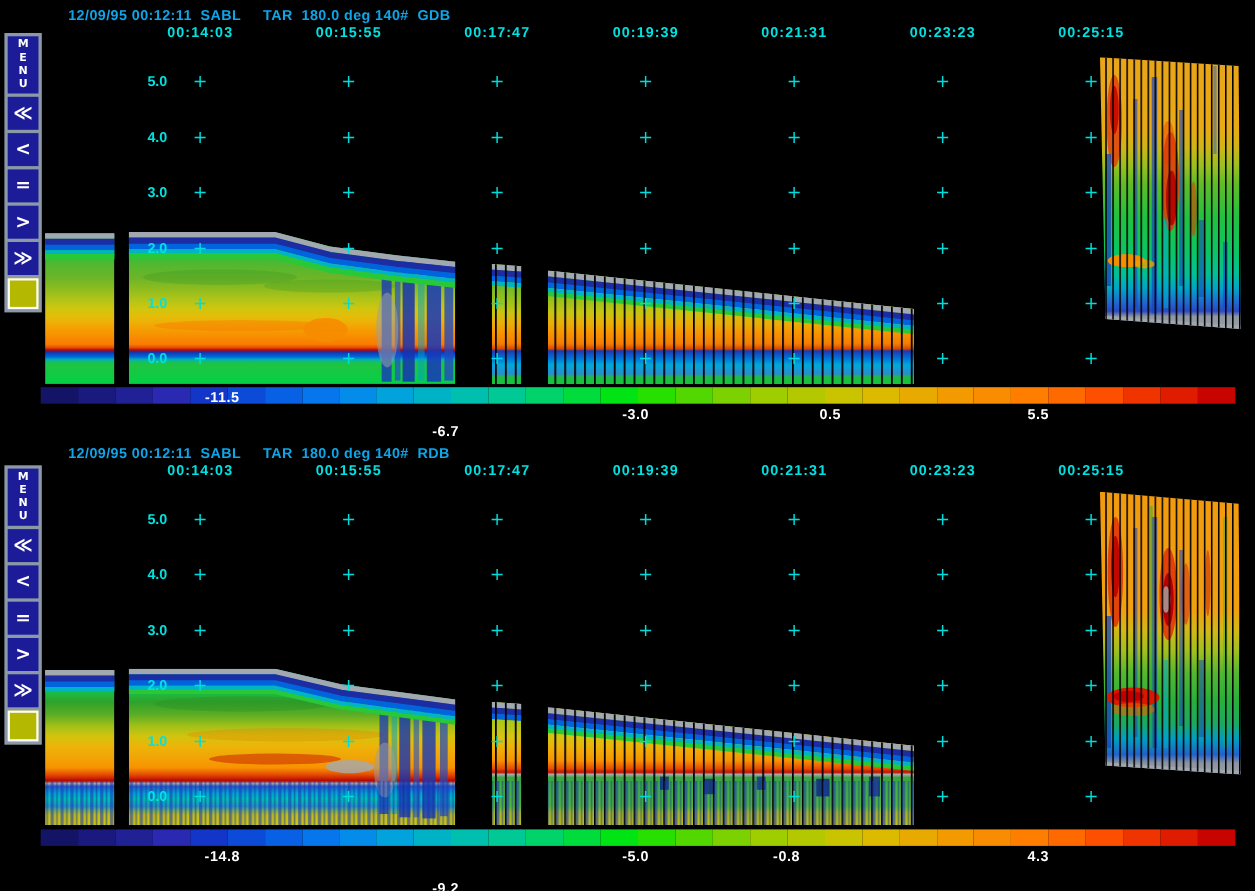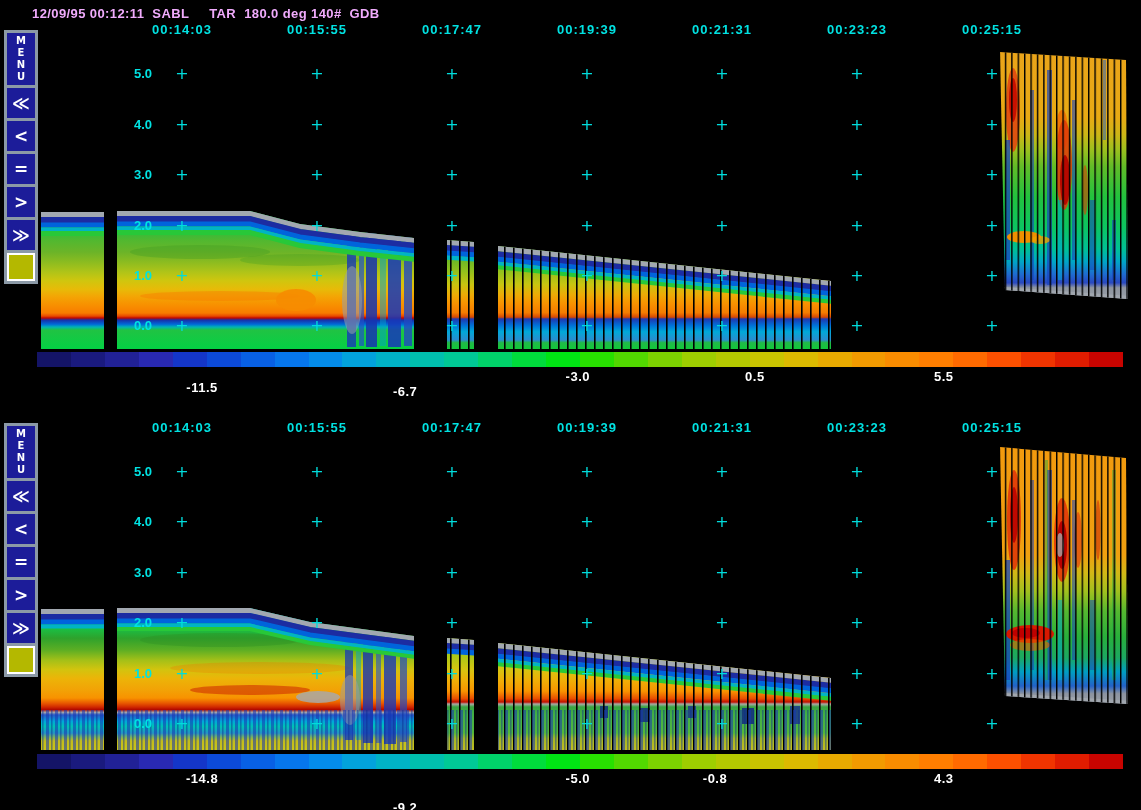--- a/index.html
+++ b/index.html
@@ -1,21 +1,21 @@
 <!DOCTYPE html>
 <html><head>
 <meta charset="utf-8">
 <style>
   html,body{margin:0;padding:0;background:#000;}
   #root{position:relative;width:1141px;height:810px;background:#000;overflow:hidden;
         font-family:"Liberation Sans",sans-serif;}
   #viz{position:absolute;left:0;top:0;z-index:1;}
   .panel{position:absolute;inset:0;z-index:2;pointer-events:none;}
   .panel *{pointer-events:auto;}
-  .hdr{position:absolute;left:32px;color:#f0abfc;font-weight:bold;font-size:13px;
+  .hdr{position:absolute;left:62px;color:#0ea5e9;font-weight:bold;font-size:13px;
        letter-spacing:.4px;white-space:pre;}
   .tl{position:absolute;width:124px;text-align:center;color:#00e2e2;font-weight:bold;
       font-size:13px;letter-spacing:1px;white-space:nowrap;}
   .al{position:absolute;width:40px;color:#00e2e2;font-weight:bold;
       font-size:13px;}
   .plus{position:absolute;width:16px;height:16px;line-height:16px;text-align:center;
         color:#00dcdc;font-size:16px;font-weight:normal;font-family:"DejaVu Sans",sans-serif;}
   .cbar{position:absolute;left:37px;width:1086px;height:15px;display:flex;}
   .cblk{flex:1;height:100%;}
   .cbl{position:absolute;width:64px;text-align:center;color:#fff;font-weight:bold;
@@ -420,36 +420,37 @@
         <div class="cblk" style="background: rgb(232, 170, 0);"></div>
         <div class="cblk" style="background: rgb(242, 154, 0);"></div>
         <div class="cblk" style="background: rgb(249, 140, 0);"></div>
         <div class="cblk" style="background: rgb(255, 126, 0);"></div>
         <div class="cblk" style="background: rgb(255, 106, 0);"></div>
         <div class="cblk" style="background: rgb(252, 80, 0);"></div>
         <div class="cblk" style="background: rgb(240, 52, 0);"></div>
         <div class="cblk" style="background: rgb(224, 28, 0);"></div>
         <div class="cblk" style="background: rgb(200, 4, 0);"></div>
       </div>
-      <div class="cbl" style="left: 170.072px; top: 380px;">-11.5</div>
+      <div class="cbl" style="left: 170.072px; top: 353px;">-11.5</div>
       <div class="cbl" style="left: 373.154px; top: 384px;">-6.7</div>
       <div class="cbl" style="left: 545.828px; top: 369px;">-3.0</div>
       <div class="cbl" style="left: 722.846px; top: 369px;">0.5</div>
       <div class="cbl" style="left: 911.81px; top: 369px;">5.5</div>
       <div class="sidebar" style="top: 30px;">
         <div class="btn menu">MENU</div>
         <div class="btn">≪</div>
         <div class="btn">&lt;</div>
         <div class="btn">=</div>
         <div class="btn">&gt;</div>
         <div class="btn">≫</div>
         <div class="btn swatch"></div>
       </div>
     </div>
     <div class="panel">
+      <div class="hdr" style="top: 404px;">12/09/95 00:12:11  SABL     TAR  180.0 deg 140#  RDB</div>
       <div class="tl" style="left: 120px; top: 420px;">00:14:03</div>
       <div class="tl" style="left: 255px; top: 420px;">00:15:55</div>
       <div class="tl" style="left: 390px; top: 420px;">00:17:47</div>
       <div class="tl" style="left: 525px; top: 420px;">00:19:39</div>
       <div class="tl" style="left: 660px; top: 420px;">00:21:31</div>
       <div class="tl" style="left: 795px; top: 420px;">00:23:23</div>
       <div class="tl" style="left: 930px; top: 420px;">00:25:15</div>
       <div class="al" style="left: 134px; top: 464px;">5.0</div>
       <div class="al" style="left: 134px; top: 514px;">4.0</div>
       <div class="al" style="left: 134px; top: 565px;">3.0</div>

